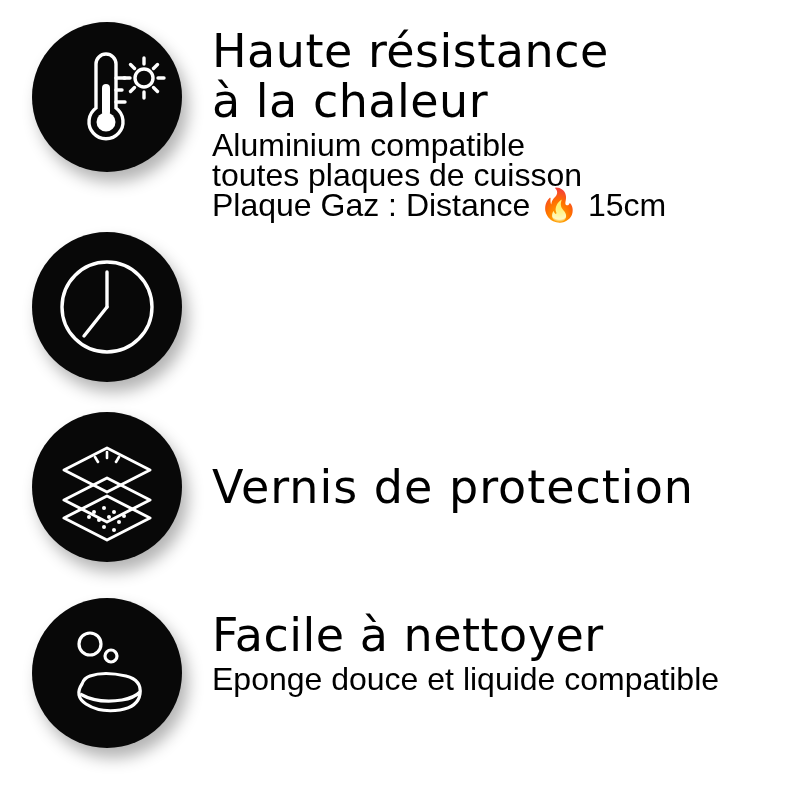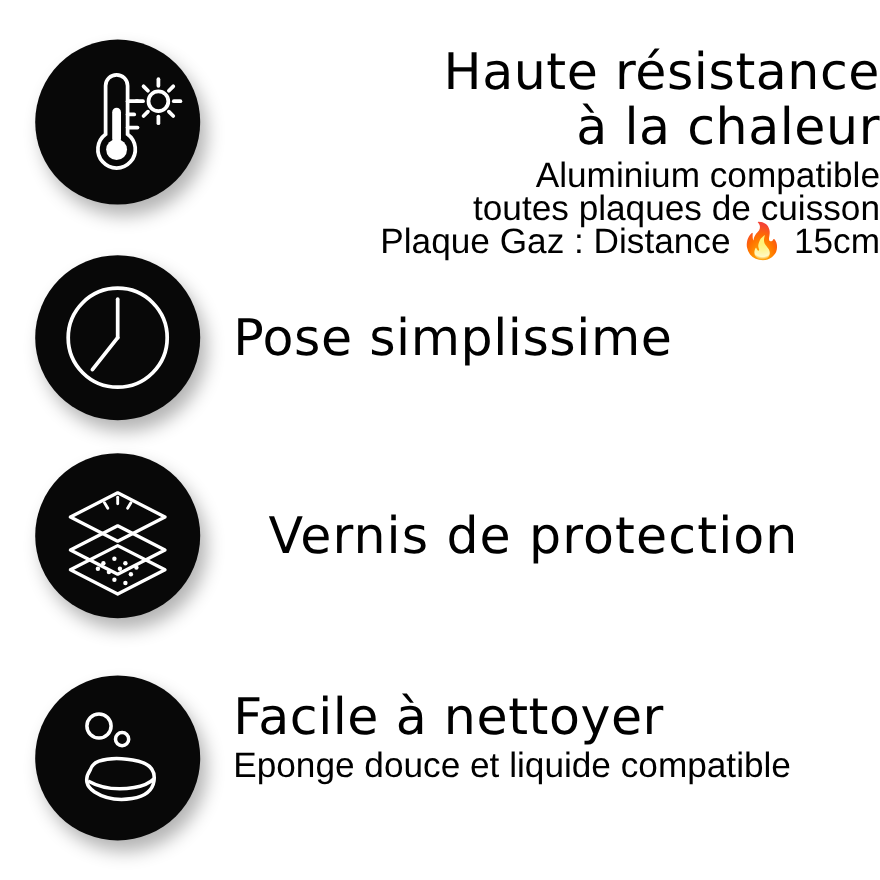--- a/index.html
+++ b/index.html
@@ -80,24 +80,24 @@
   .subline {
     font-family: "Liberation Sans", sans-serif;
     font-size: 32px;
     line-height: 30px;
     color: #000000;
     margin-top: 4px;
     white-space: pre-line;
   }
 
   
-  #row-0 { top: 36px; text-align: right; }
+  #row-0 { top: 22px; }
   #row-1 { top: 232px; align-items: center; }
-  #row-2 { top: 412px; align-items: center; gap: 32px; }
-  #row-3 { top: 614px; }
+  #row-2 { top: 412px; align-items: center; }
+  #row-3 { top: 598px; }
 
   #row-1 .text-col, #row-2 .text-col { padding-top: 0; }
   #row-3 .text-col { padding-top: 12px; }
 </style>
 </head>
 <body>
 
 <div class="sheet">
 
   <div class="feature-row" id="row-0">
@@ -142,23 +142,20 @@
     <div class="icon-wrap">
       <div class="icon-disc">
         <svg viewBox="0 0 150 150" xmlns="http://www.w3.org/2000/svg">
           <g stroke="#ffffff" stroke-width="3.4" fill="none" stroke-linecap="round">
             <circle cx="75" cy="75" r="45"></circle>
             <line x1="75" y1="75" x2="75" y2="40"></line>
             <line x1="75" y1="75" x2="52" y2="104"></line>
           </g>
         </svg>
       </div>
-    </div>
-    <div class="text-col">
-      <div class="headline">Pose simplissime</div>
     </div>
   </div>
 
   <div class="feature-row" id="row-2">
     <div class="icon-wrap">
       <div class="icon-disc">
         <svg viewBox="0 0 150 150" xmlns="http://www.w3.org/2000/svg">
           <g stroke="#ffffff" stroke-width="3" fill="none" stroke-linejoin="round">
 
             <path d="M75 36 L118 58 L75 80 L32 58 Z"></path>

